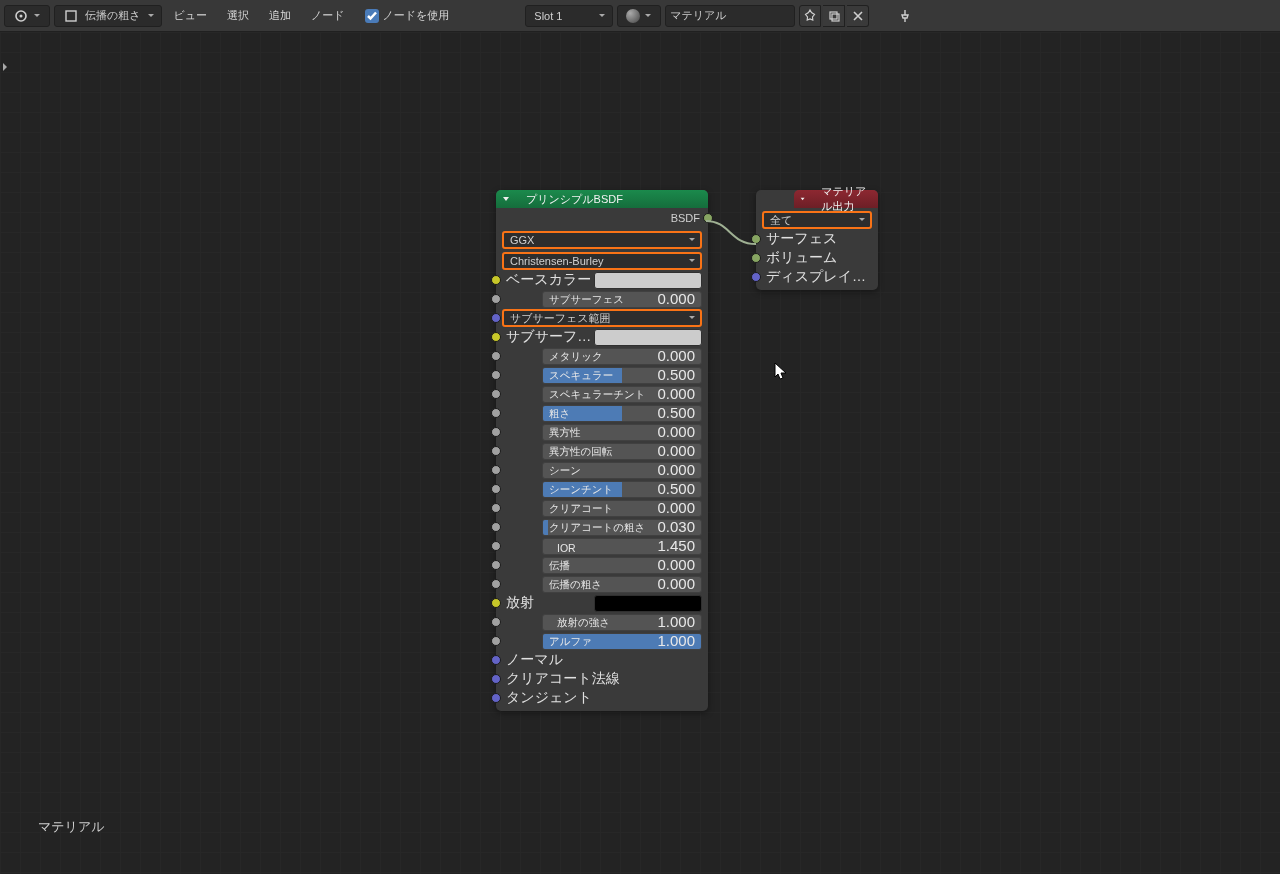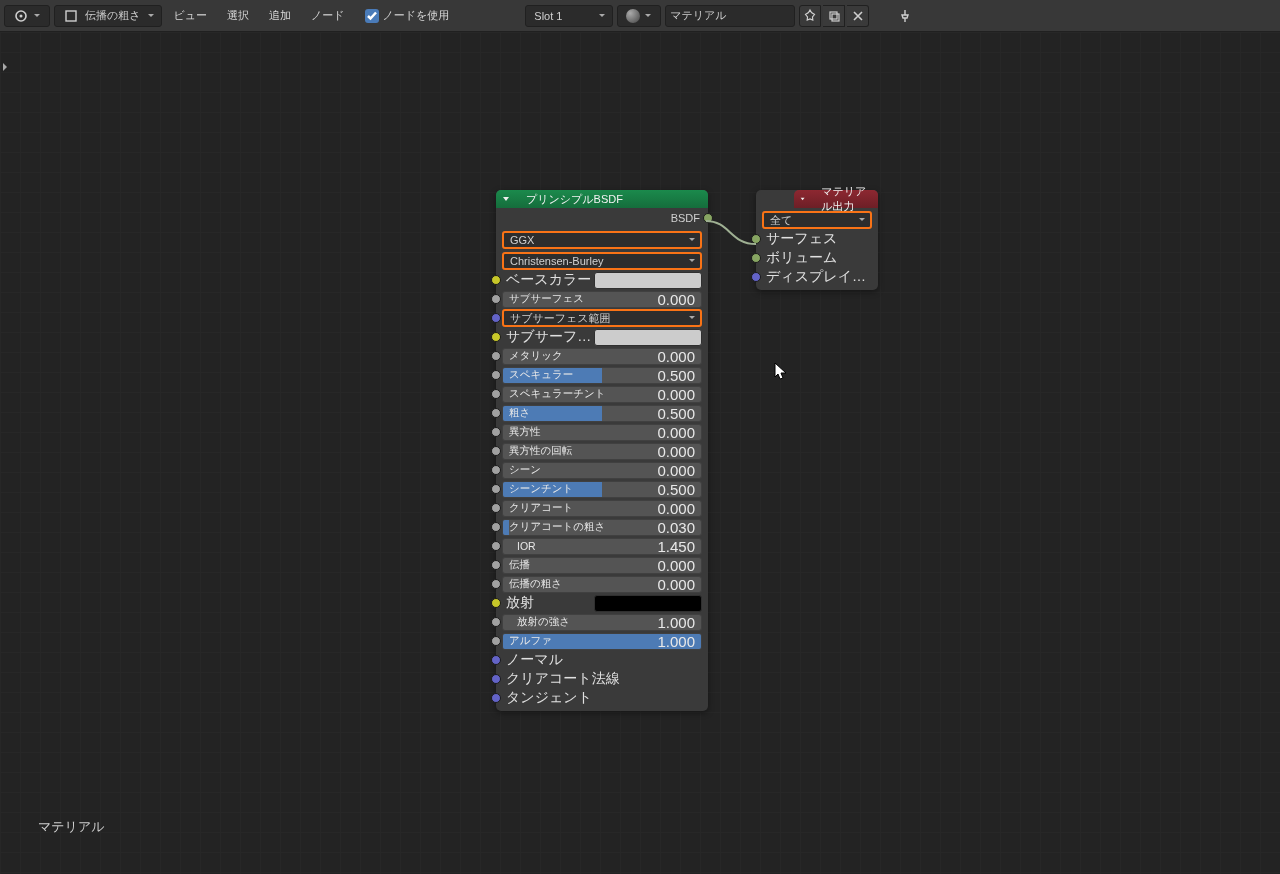--- a/index.html
+++ b/index.html
@@ -166,23 +166,24 @@
   }
   .row-label.wide { flex: 1; }
   .slider {
     flex: 1;
     height: 17px;
     background: #545454;
     border: 1px solid #404040;
     border-radius: 3px;
     position: relative;
     display: flex;
-    align-items: center;
+    align-items: flex-end;
     padding: 0 6px;
     overflow: hidden;
+    margin-left: 40px;
   }
   .slider .fill {
     position: absolute;
     left: 0; top: 0; bottom: 0;
     background: #4d7bb5;
   }
   .slider .sl-label {
     position: relative; z-index: 1;
     font-size: 10.5px;
     color: #e8e8e8;

